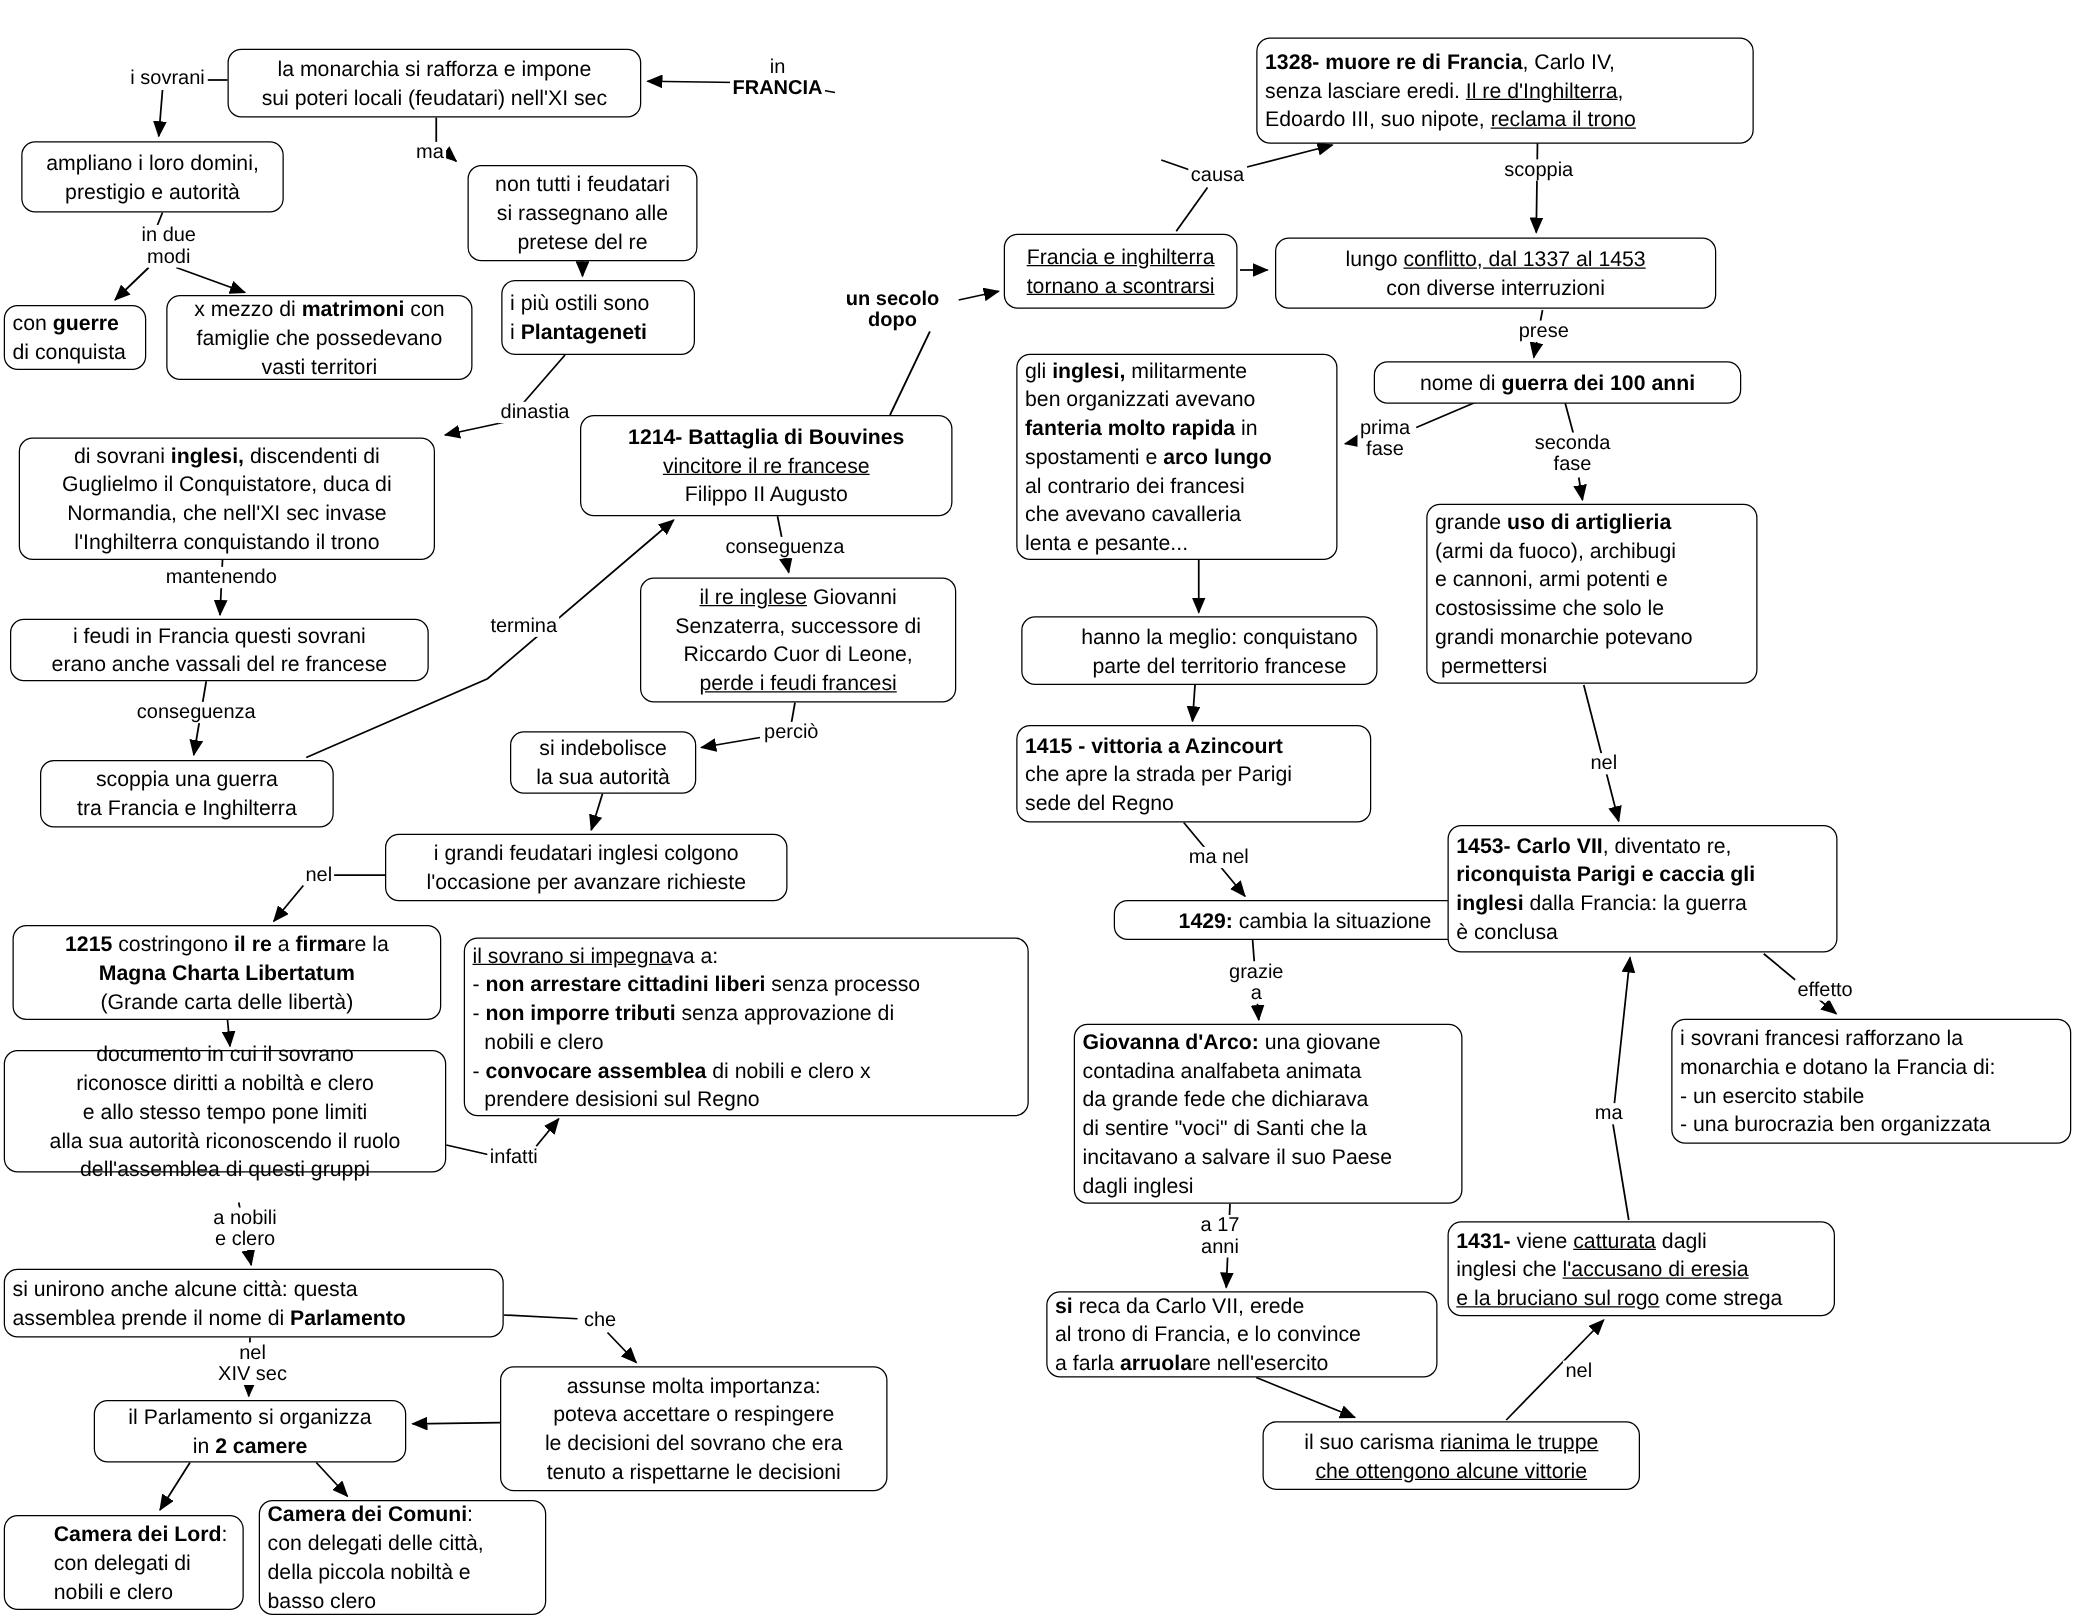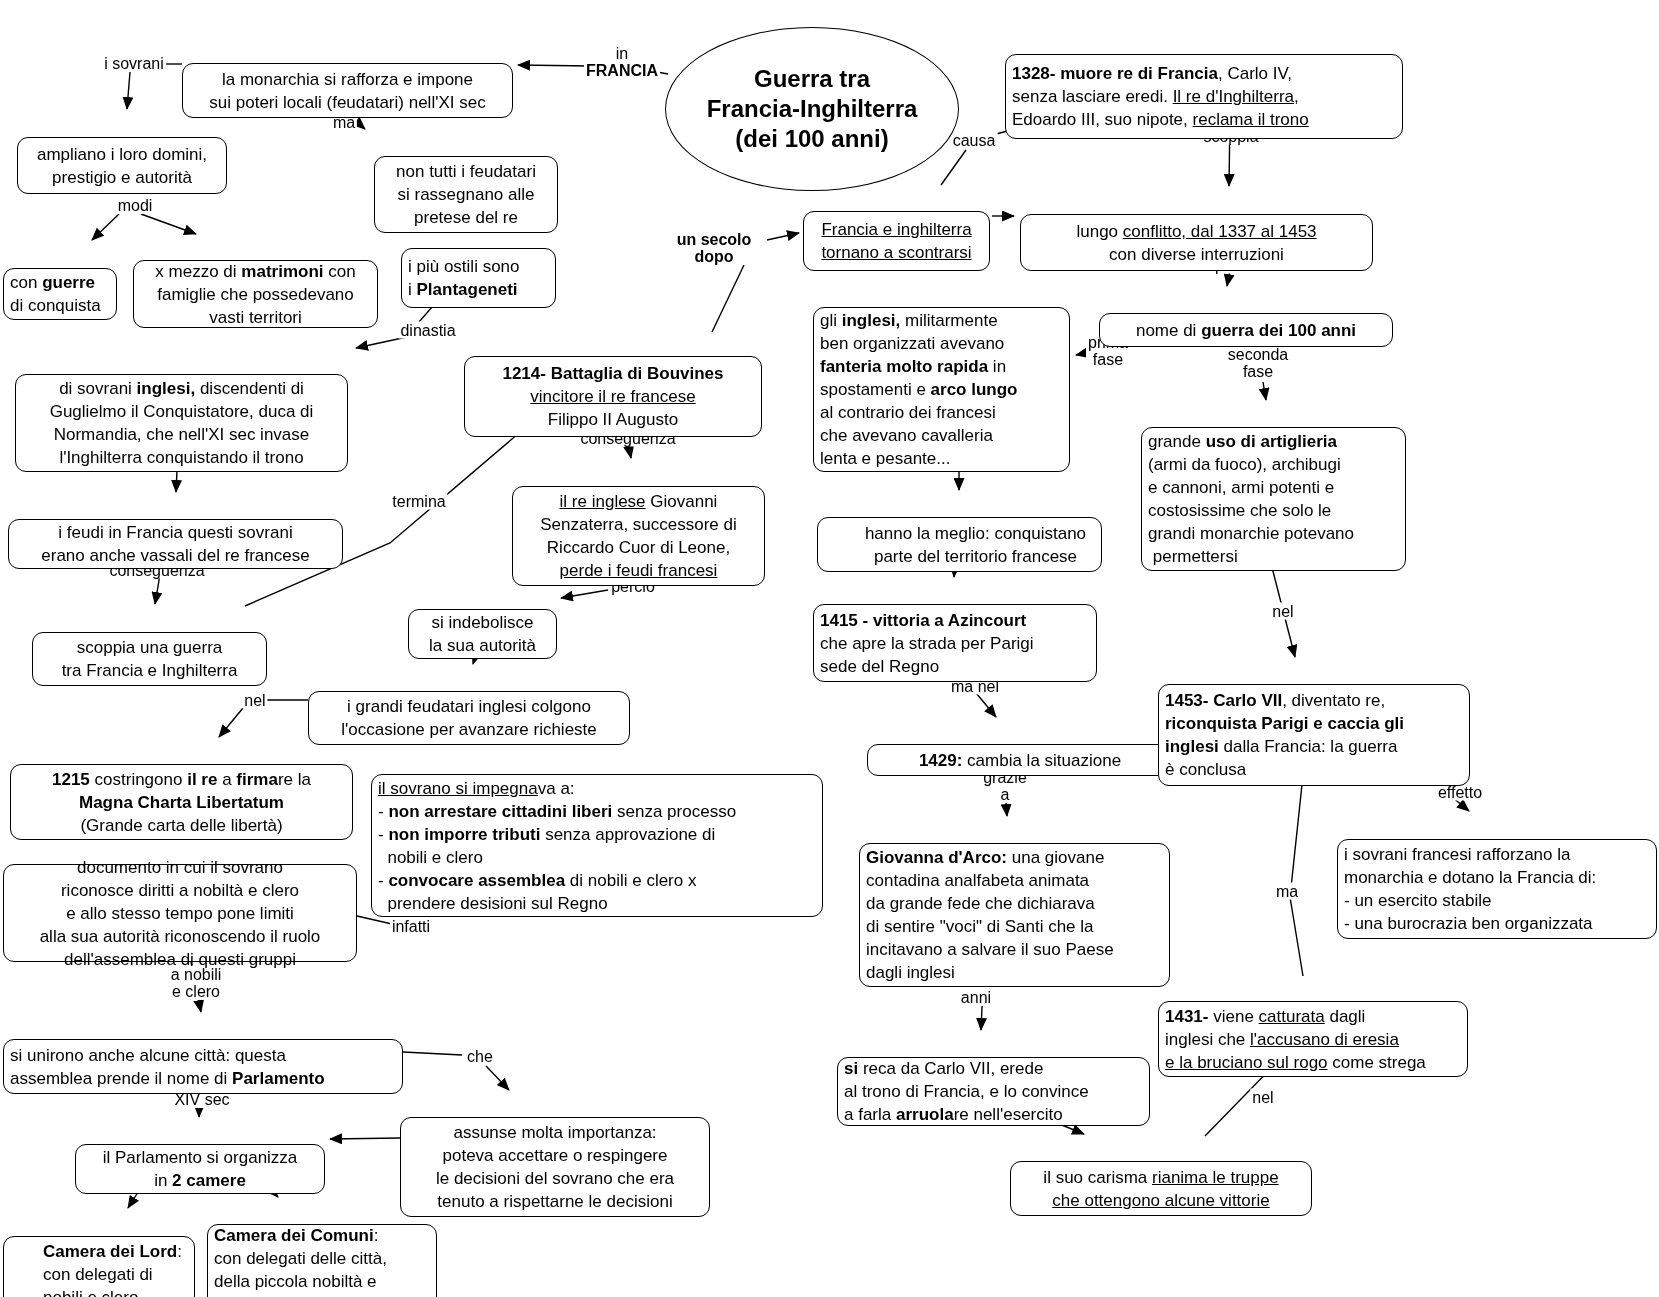--- a/index.html
+++ b/index.html
@@ -3,21 +3,21 @@
 <meta charset="utf-8">
 <style>
   html,body { margin:0; padding:0; background:#fff; }
   body { width:1659px; height:1297px; overflow:hidden;
          font-family:"Liberation Sans", sans-serif; color:#000; }
   #map { position:relative; width:1659px; height:1297px; }
   #wires { position:absolute; left:0; top:0; }
   .node { position:absolute; box-sizing:border-box; background:#fff;
           border:1.6px solid #000; border-radius:11px;
           display:flex; flex-direction:column; justify-content:center; align-items:center;
-          font-size:17px; line-height:23px; text-align:center; padding:2px 6px;margin-top:24px; }
+          font-size:17px; line-height:23px; text-align:center; padding:2px 6px; }
   .node.left { align-items:flex-start; text-align:left; }
   .node.ellipse { border-radius:50%; font-weight:bold; font-size:24px; line-height:30px; }
   .node .ln { white-space:pre; }
   .b { font-weight:bold; }
   .u { text-decoration:underline; }
   .lbl { position:absolute; transform:translate(-50%,-50%);
          font-size:16px; line-height:17px; text-align:center;
          background:#fff; padding:0 2px; white-space:pre; }
 </style>
 </head>
@@ -104,25 +104,20 @@
     <div class="lbl" style="left: 196px; top: 983px;"><div class="ln"><span>a nobili</span></div><div class="ln"><span>e clero</span></div></div>
     <div class="lbl" style="left: 480px; top: 1056px;"><div class="ln"><span>che</span></div></div>
     <div class="lbl" style="left: 202px; top: 1091px;"><div class="ln"><span>nel</span></div><div class="ln"><span>XIV sec</span></div></div>
     <div class="lbl" style="left: 975px; top: 686px;"><div class="ln"><span>ma nel</span></div></div>
     <div class="lbl" style="left: 1005px; top: 786px;"><div class="ln"><span>grazie</span></div><div class="ln"><span>a</span></div></div>
     <div class="lbl" style="left: 976px; top: 989px;"><div class="ln"><span>a 17</span></div><div class="ln"><span>anni</span></div></div>
     <div class="lbl" style="left: 1283px; top: 611px;"><div class="ln"><span>nel</span></div></div>
     <div class="lbl" style="left: 1460px; top: 792px;"><div class="ln"><span>effetto</span></div></div>
     <div class="lbl" style="left: 1287px; top: 891px;"><div class="ln"><span>ma</span></div></div>
     <div class="lbl" style="left: 1263px; top: 1097px;"><div class="ln"><span>nel</span></div></div>
-    <div class="node ellipse" style="left: 665px; top: 3px; width: 294px; height: 164px;">
-      <div class="ln"><span>Guerra tra</span></div>
-      <div class="ln"><span>Francia-Inghilterra</span></div>
-      <div class="ln"><span>(dei 100 anni)</span></div>
-    </div>
     <div class="node" style="left: 182px; top: 39px; width: 331px; height: 55px;">
       <div class="ln"><span>la monarchia si rafforza e impone</span></div>
       <div class="ln"><span>sui poteri locali (feudatari) nell'XI sec</span></div>
     </div>
     <div class="node" style="left: 17px; top: 113px; width: 210px; height: 57px;">
       <div class="ln"><span>ampliano i loro domini,</span></div>
       <div class="ln"><span>prestigio e autorità</span></div>
     </div>
     <div class="node left" style="left: 3px; top: 244px; width: 114px; height: 52px;">
       <div class="ln"><span>con </span><span class="b">guerre</span></div>
@@ -255,21 +250,21 @@
     </div>
     <div class="node" style="left: 817px; top: 493px; width: 285px; height: 55px; padding-left: 38px;">
       <div class="ln"><span>hanno la meglio: conquistano</span></div>
       <div class="ln"><span>parte del territorio francese</span></div>
     </div>
     <div class="node left" style="left: 813px; top: 580px; width: 284px; height: 78px;">
       <div class="ln"><span class="b">1415 - vittoria a Azincourt</span></div>
       <div class="ln"><span>che apre la strada per Parigi</span></div>
       <div class="ln"><span>sede del Regno</span></div>
     </div>
-    <div class="node" style="left: 867px; top: 720px; width: 306px; height: 32px; align-items: center;">
+    <div class="node" style="left: 891px; top: 720px; width: 306px; height: 32px; align-items: center;">
       <div class="ln"><span class="b">1429:</span><span> cambia la situazione</span></div>
     </div>
     <div class="node left" style="left: 859px; top: 819px; width: 311px; height: 144px;">
       <div class="ln"><span class="b">Giovanna d'Arco:</span><span> una giovane</span></div>
       <div class="ln"><span>contadina analfabeta animata</span></div>
       <div class="ln"><span>da grande fede che dichiarava</span></div>
       <div class="ln"><span>di sentire "voci" di Santi che la</span></div>
       <div class="ln"><span>incitavano a salvare il suo Paese</span></div>
       <div class="ln"><span>dagli inglesi</span></div>
     </div>

